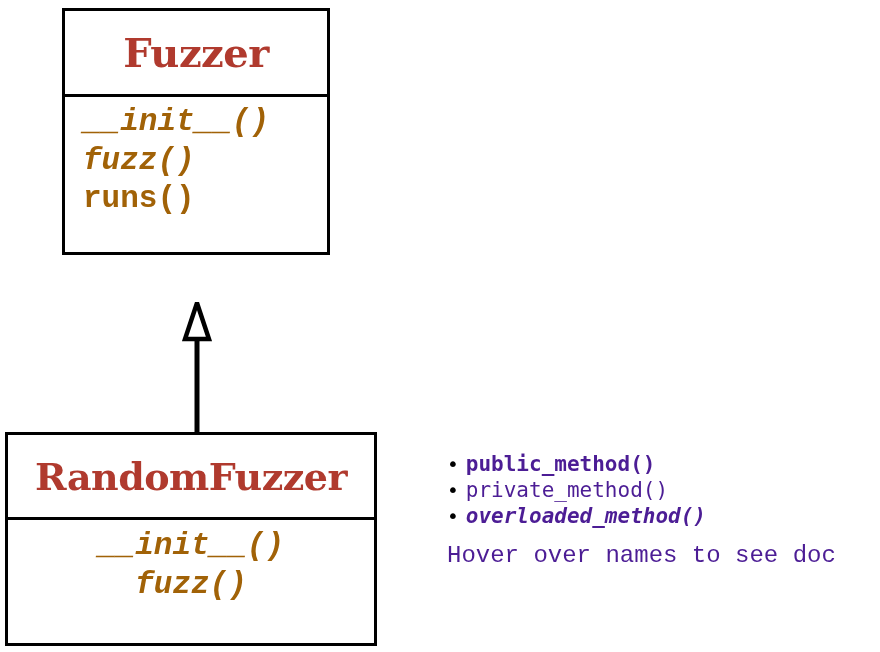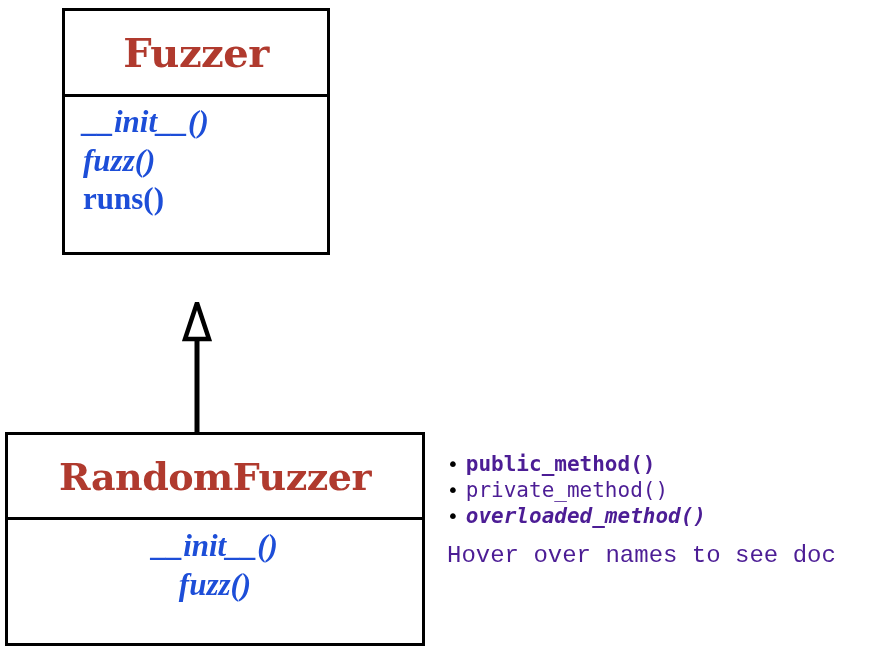--- a/index.html
+++ b/index.html
@@ -40,22 +40,22 @@
     letter-spacing: -0.5px;
     white-space: nowrap;
   }
   .uml-methods {
     box-sizing: border-box;
     display: flex;
     flex-direction: column;
     justify-content: flex-start;
   }
   .uml-method {
-    font-family: Liberation Serif, serif;
-    color: #1d4ed8;
+    font-family: Liberation Mono, monospace;
+    color: #a16207;
     white-space: nowrap;
     line-height: 1.02;
     text-align: right;
   }
   .m-public    { font-weight: bold;   font-style: normal; }
   .m-private   { font-weight: normal; font-style: normal; }
   .m-overloaded{ font-weight: bold;   font-style: italic; }
 
   
   #box-fuzzer {
@@ -66,21 +66,21 @@
   }
   #box-fuzzer .uml-title-row { height: 86px; }
   #box-fuzzer .uml-title     { font-size: 40px; }
   #box-fuzzer .uml-methods   { padding: 9px 0 0 18px; align-items: flex-start; }
   #box-fuzzer .uml-method    { font-size: 31px; margin-bottom: 7px; }
 
   
   #box-randomfuzzer {
     left: 5px;
     top: 432px;
-    width: 420px;
+    width: 372px;
     height: 214px;
   }
   #box-randomfuzzer .uml-title-row { height: 85px; }
   #box-randomfuzzer .uml-title     { font-size: 38px; }
   #box-randomfuzzer .uml-methods   { padding: 10px 0 0 0; align-items: center; }
   #box-randomfuzzer .uml-method    { font-size: 31px; margin-bottom: 7px; }
 
   
   #inheritance {
     position: absolute;

